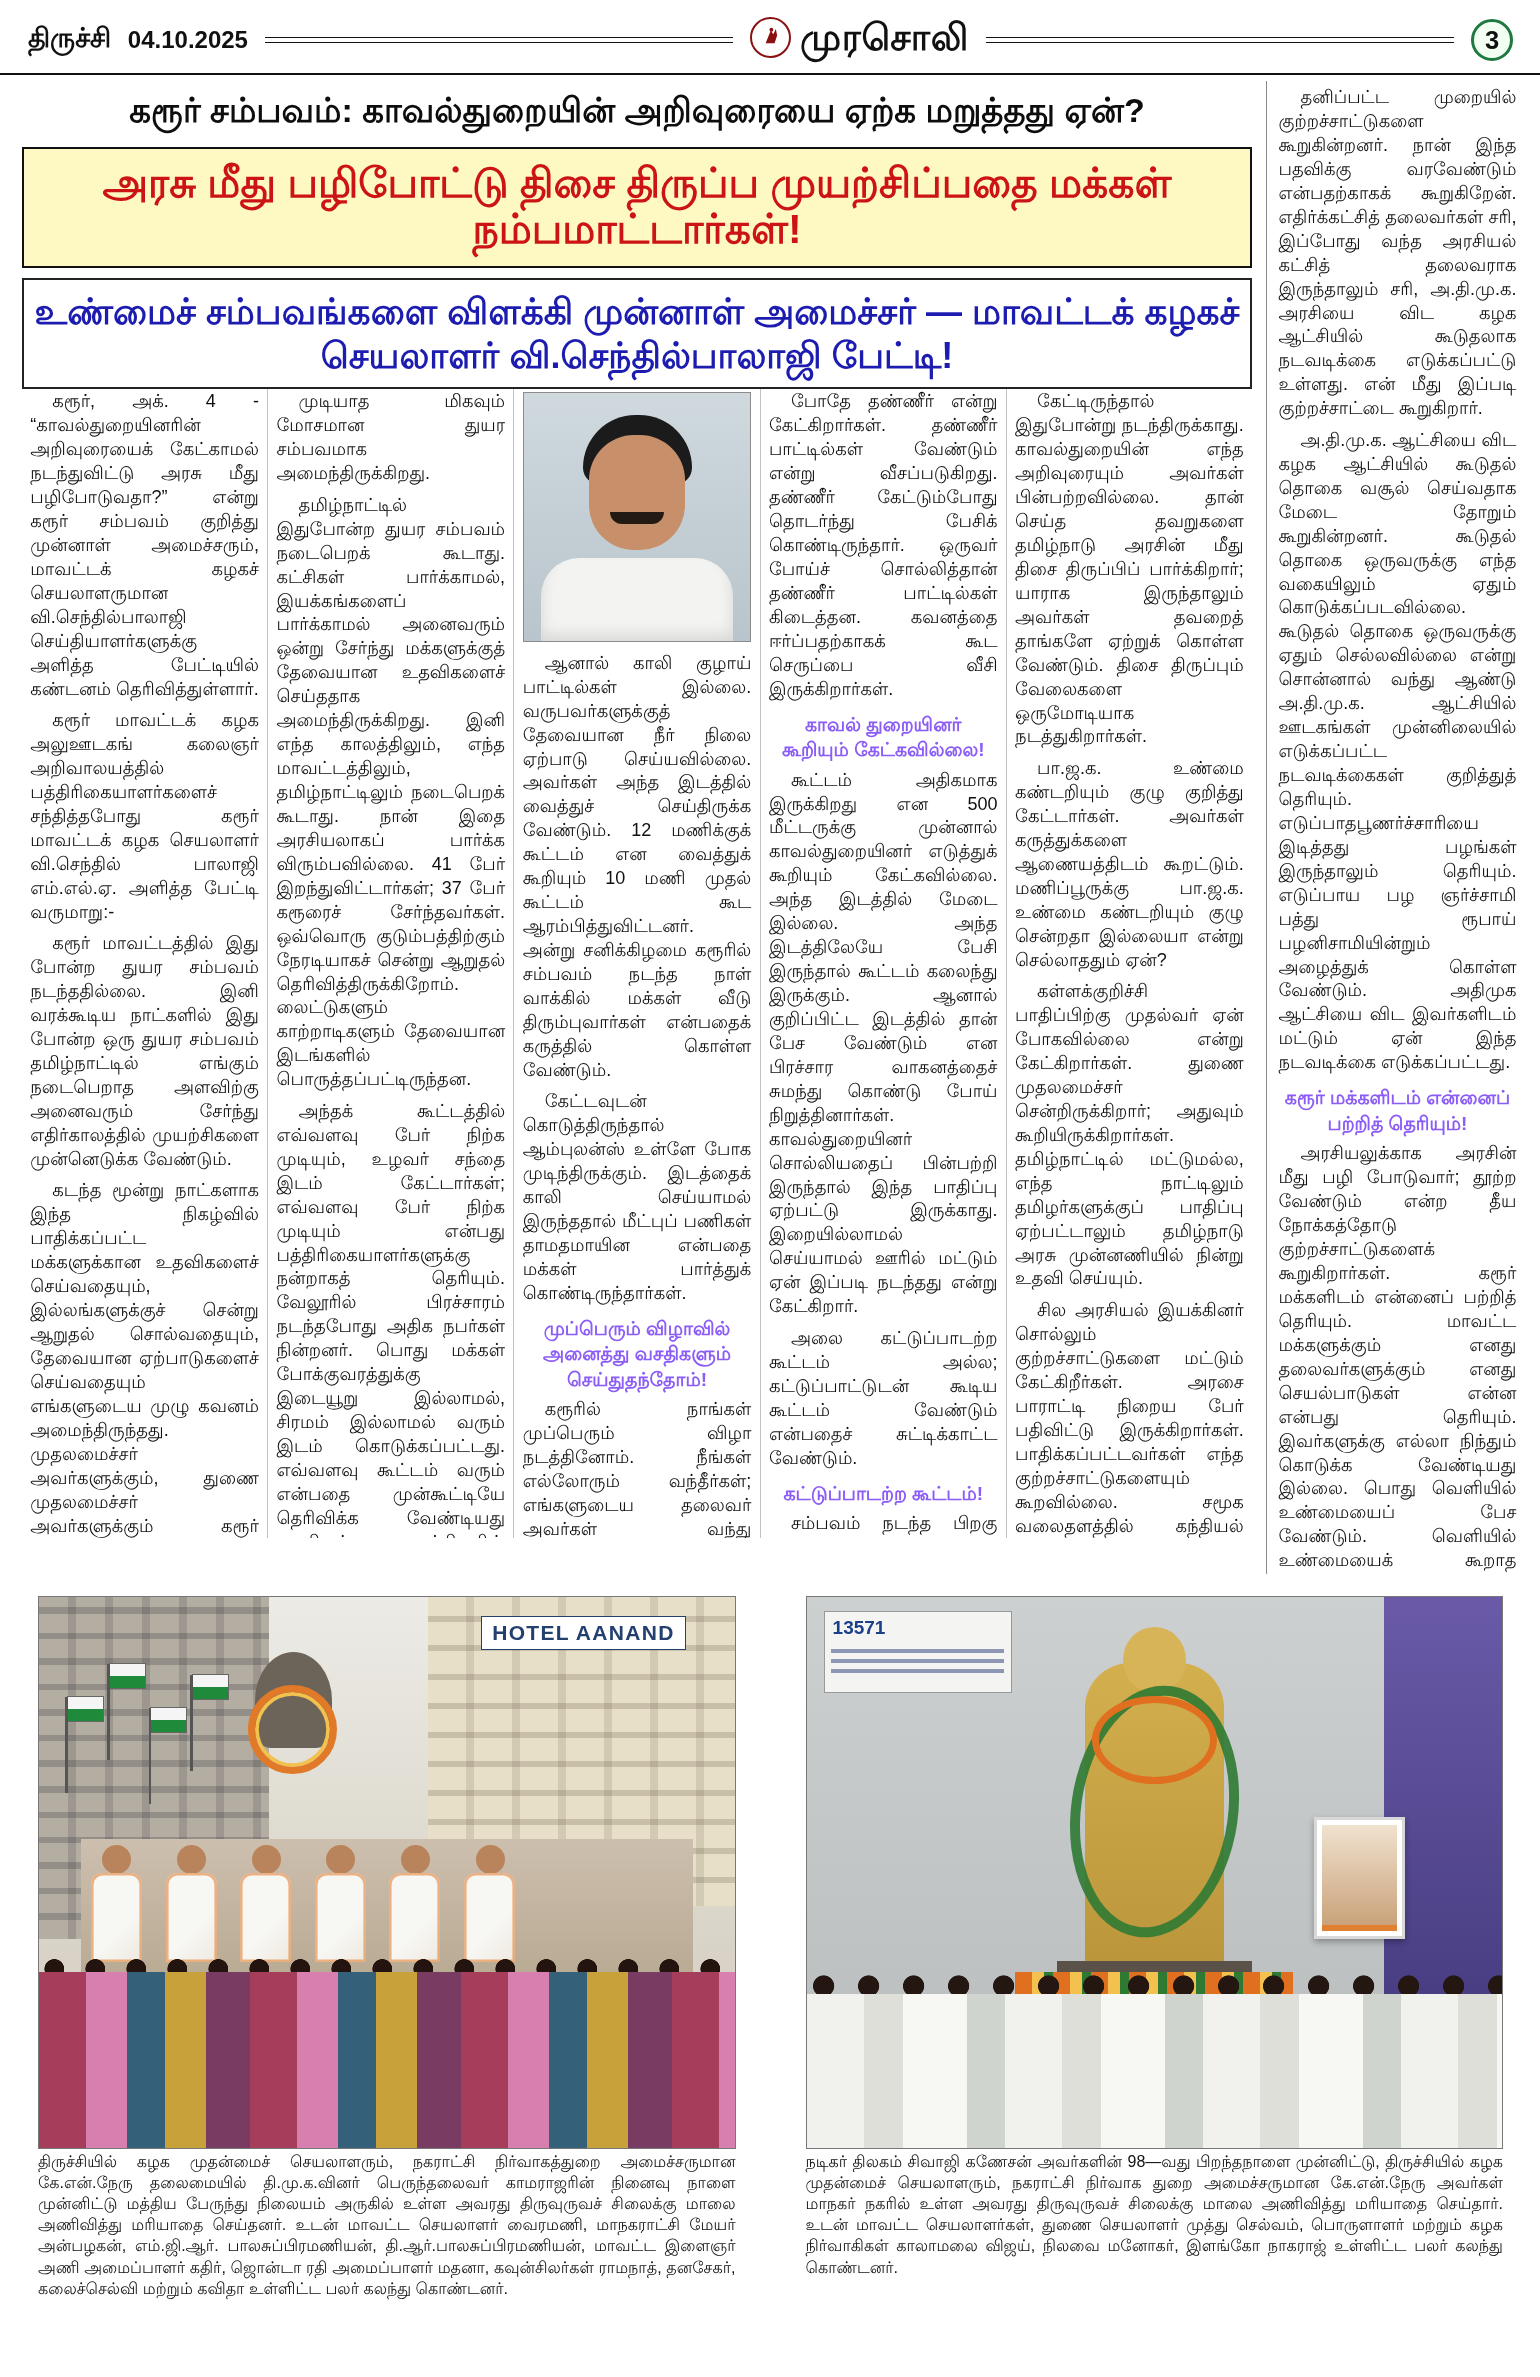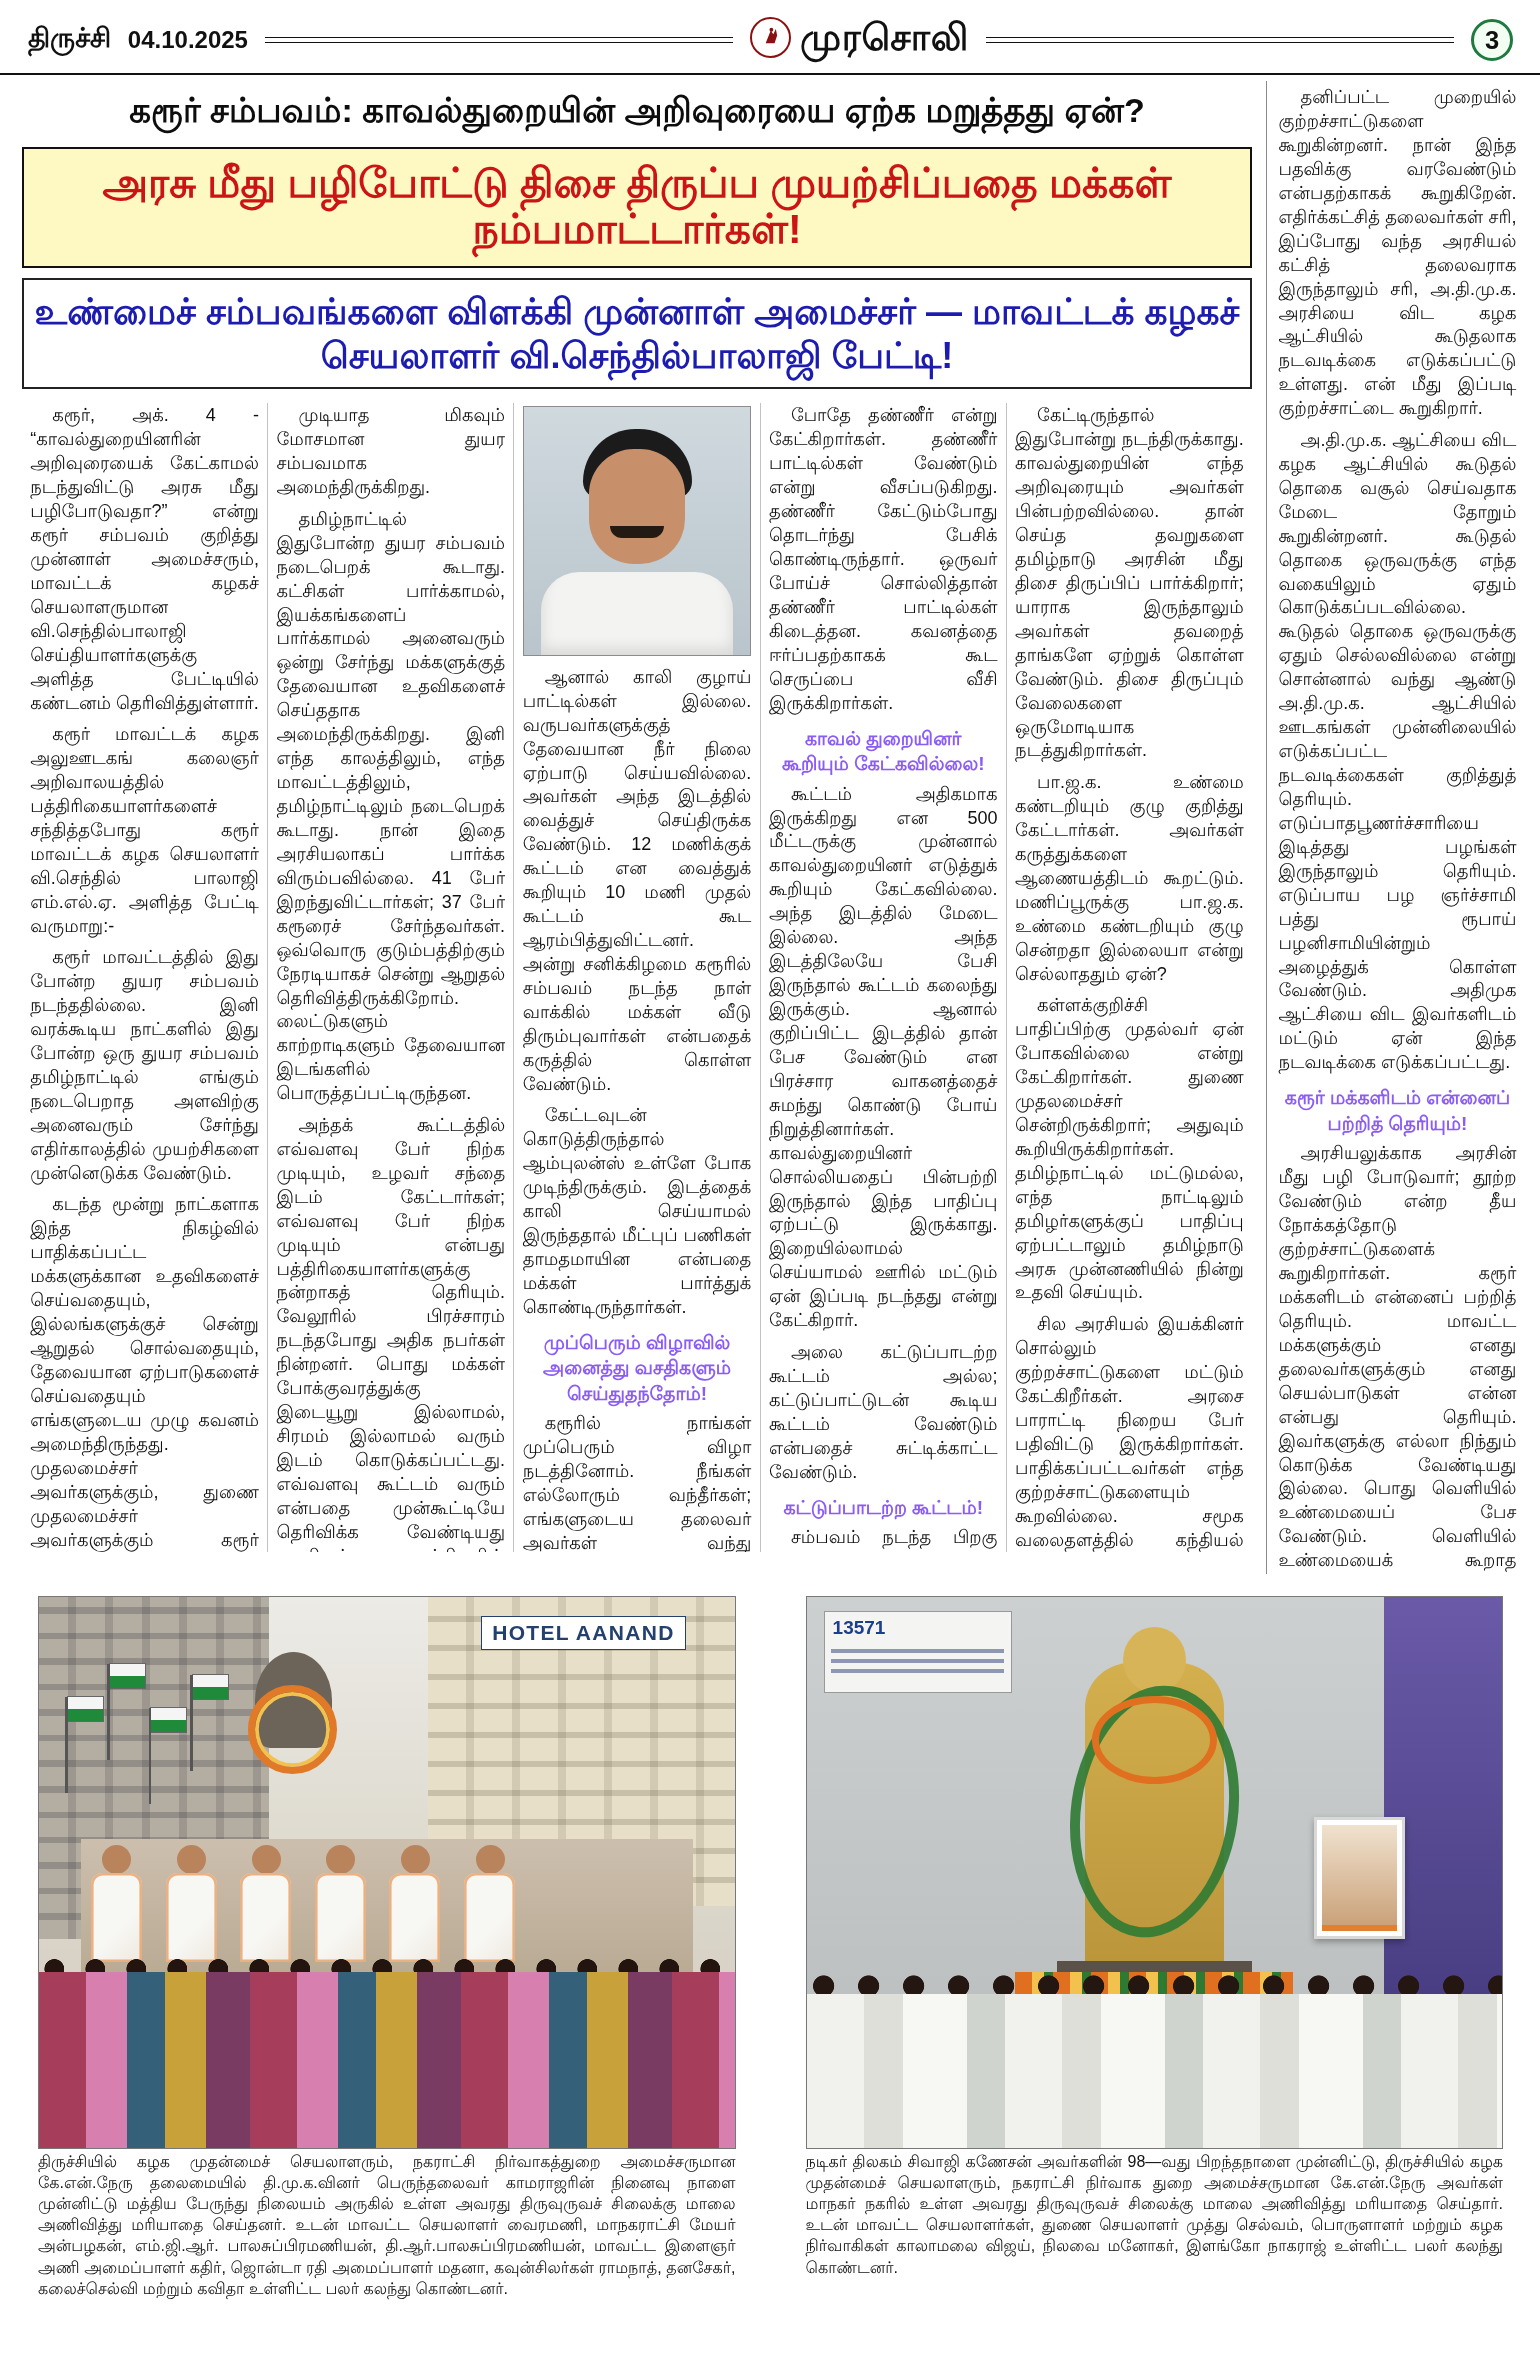--- a/index.html
+++ b/index.html
@@ -23,21 +23,21 @@
   .right-col { width:253px; flex:none; border-left:1.9px solid #8a8a8a; padding:5.1px 2.6px 0 11.5px;
                height:1493px; overflow:hidden; font-size:18px; line-height:1.33; text-align:justify; color:#111; }
 
   .kicker { font-size:34px; font-weight:bold; color:#0d0d0d; text-align:center; margin:10.2px 0 11.5px 0; }
   .headline-main { border:2.6px solid #111; background:#fef9c3; color:#cc1414; font-weight:bold;
                    font-size:41px; line-height:1.12; text-align:center; padding:12.8px 9px; }
   .headline-sub { border:2.6px solid #222; margin-top:10.2px; color:#1c1cb0; font-weight:bold;
                   font-size:36px; line-height:1.2; text-align:center; padding:10.2px 7.7px; }
 
   
-  .article-grid { display:flex; margin-top:14px; height:1149px; overflow:hidden; }
+  .article-grid { display:flex; height:1149px; overflow:hidden; }
   .acol { flex:1; min-width:0; padding:1.3px 8.3px; overflow:hidden; font-size:18px; line-height:1.33;
           text-align:justify; color:#101010; }
   .acol + .acol { border-left:0.6px solid #c2c2c2; }
   .para { margin-bottom:7.7px; text-indent:22px; }
   .subhead { font-weight:bold; text-align:center; text-indent:0; font-size:19px; margin:10.2px 0 6.4px 0; color:#8b5cf6; }
 
   
   .portrait-fig { width:100%; height:250px; border:1.3px solid #8c8c8c; margin:1.3px 0 10.2px 0; position:relative;
                   background:linear-gradient(#cfd9de, #b9c4cc); overflow:hidden; }
   .portrait-fig .hair { position:absolute; left:50%; top:22px; width:109px; height:70px; margin-left:-54px;

